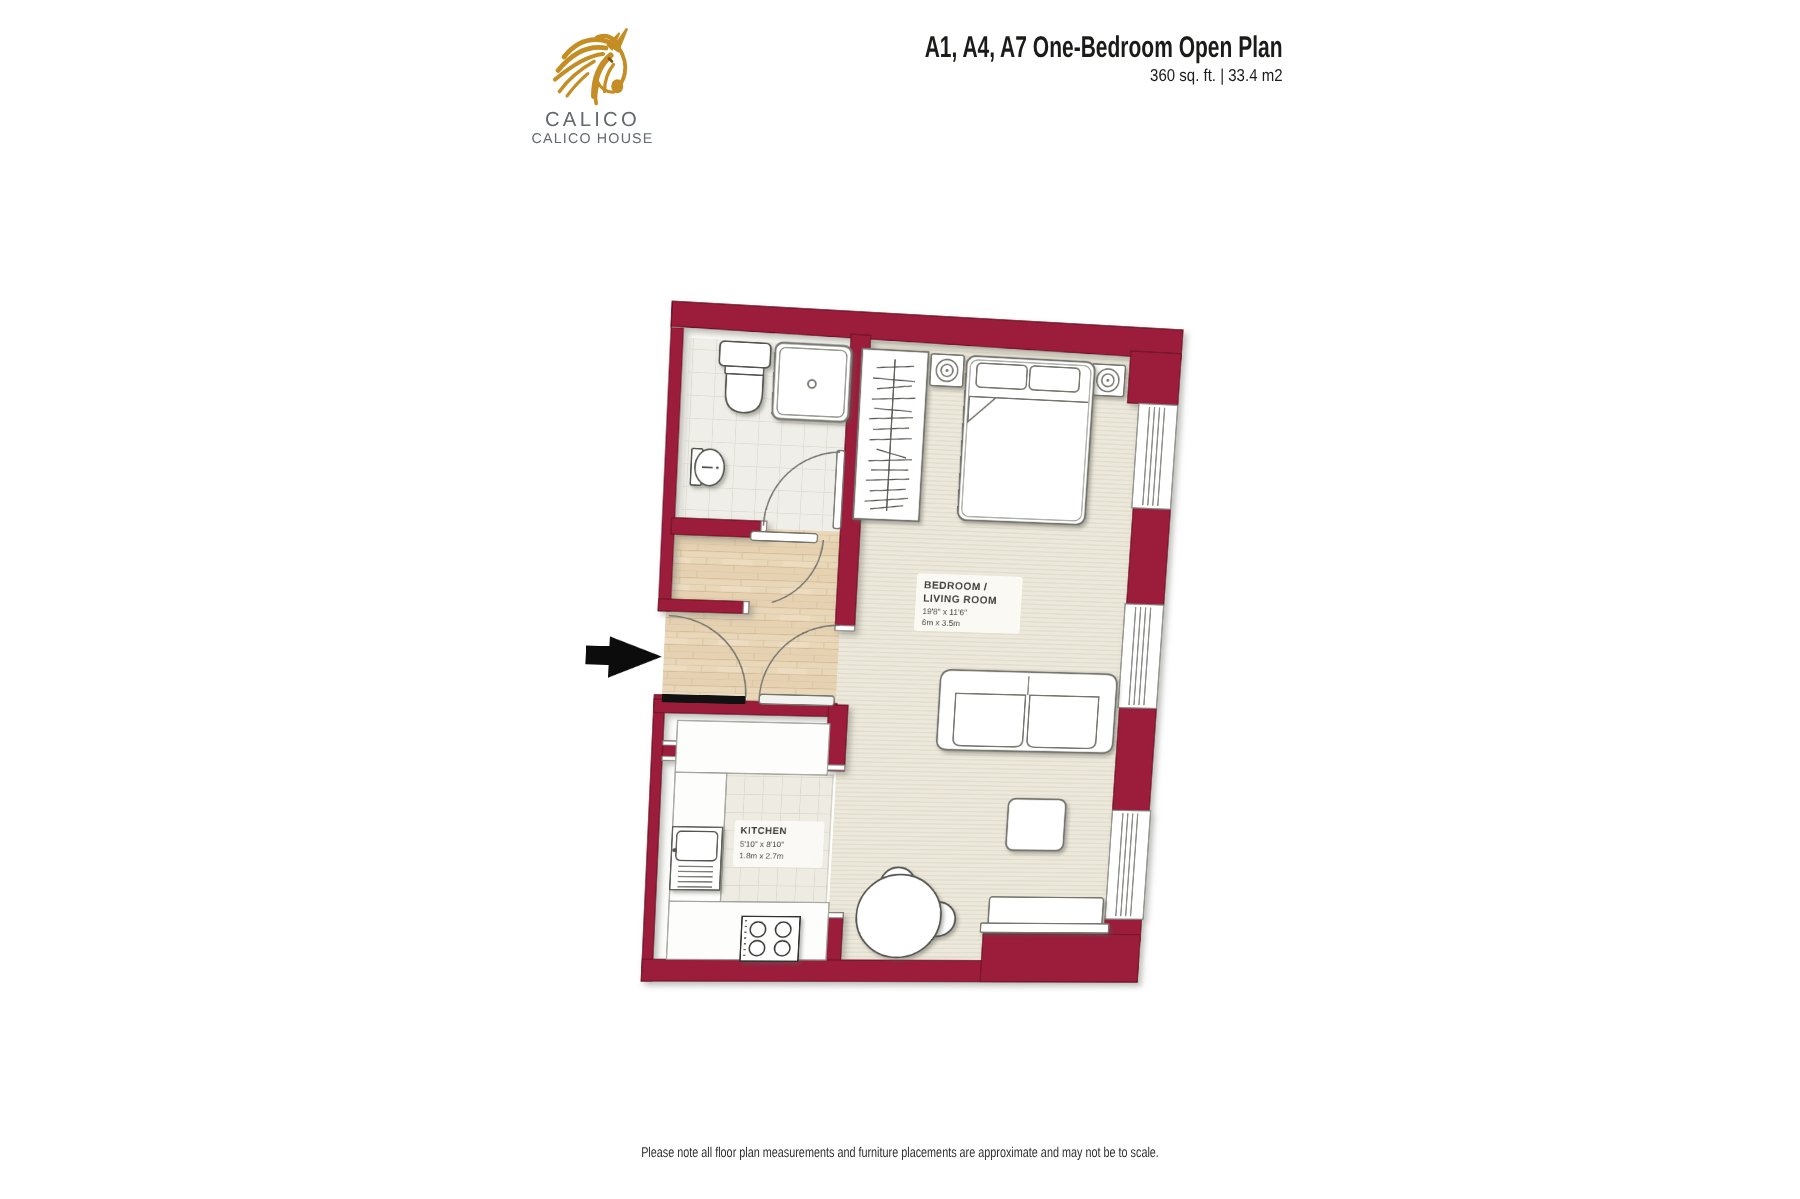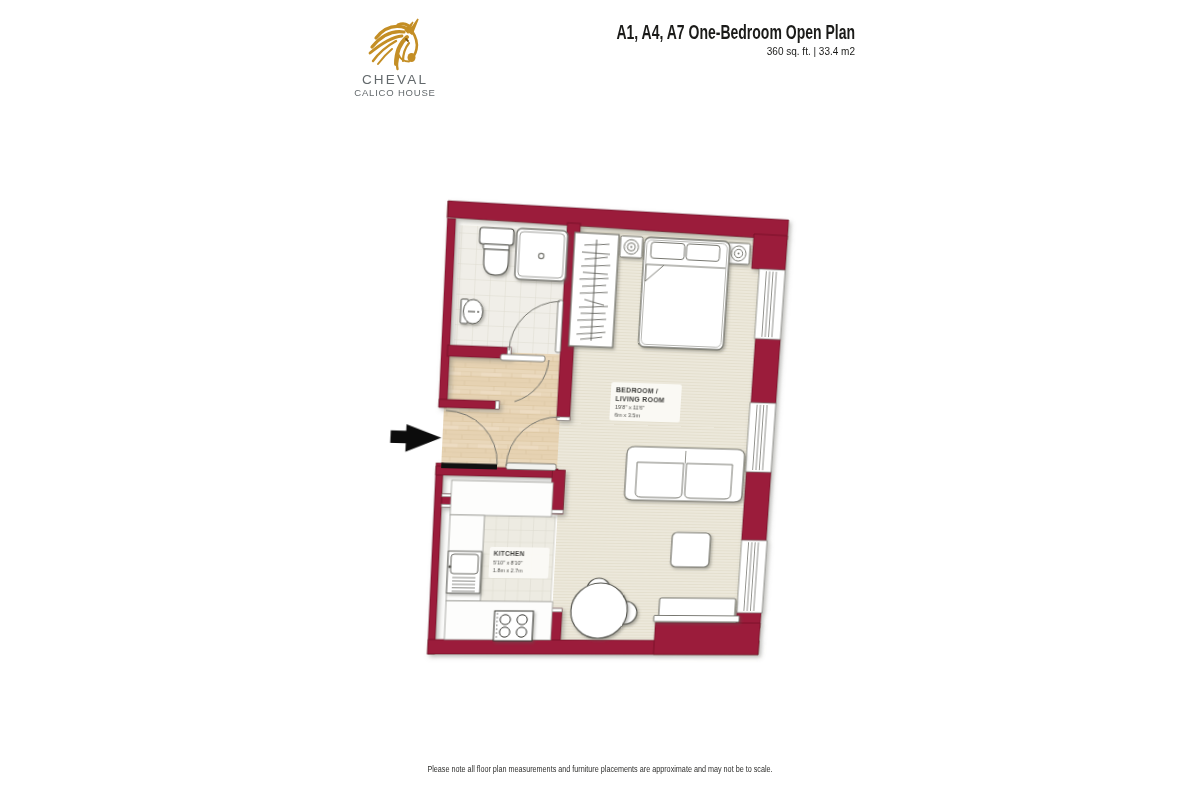--- a/index.html
+++ b/index.html
@@ -43,21 +43,21 @@
       <path d="M50,15 C54,21 55.5,28 54.5,33 C53.5,38 51,41.5 48,43.5" stroke-width="2.6"></path>
       <ellipse cx="49.5" cy="41.5" rx="4" ry="4.6" fill="#C48E25" stroke="none"></ellipse>
       <path d="M47,45.5 C42,45.5 38,42.5 36.5,38.5" stroke-width="2"></path>
       <path d="M45,21 C38,27 34,35 34,48" stroke-width="4"></path>
       <path d="M47,27 C43,32 41,38 41,45" stroke-width="2.2"></path>
       <path d="M36.5,40 C35,45 34.5,49 35.5,53" stroke-width="2.4"></path>
       <path d="M44,23 l2,2" stroke="#7c560e" stroke-width="1.8"></path>
     </g>
   </svg></div>
 
-  <div class="cheval">CHEVAL</div>
+  <div class="cheval">CALICO</div>
 
   <div class="calico">CALICO HOUSE</div>
 
   <div id="plan">
   <svg width="460" height="540" viewBox="-60 -40 460 540">
   <defs>
     <pattern id="cream" width="6" height="6" patternUnits="userSpaceOnUse">
       <rect width="6" height="6" fill="#ECE8DB"></rect>
       <path d="M0,1.5 H6 M0,4.5 H6" stroke="#E3DECD" stroke-width="0.9"></path>
     </pattern>

